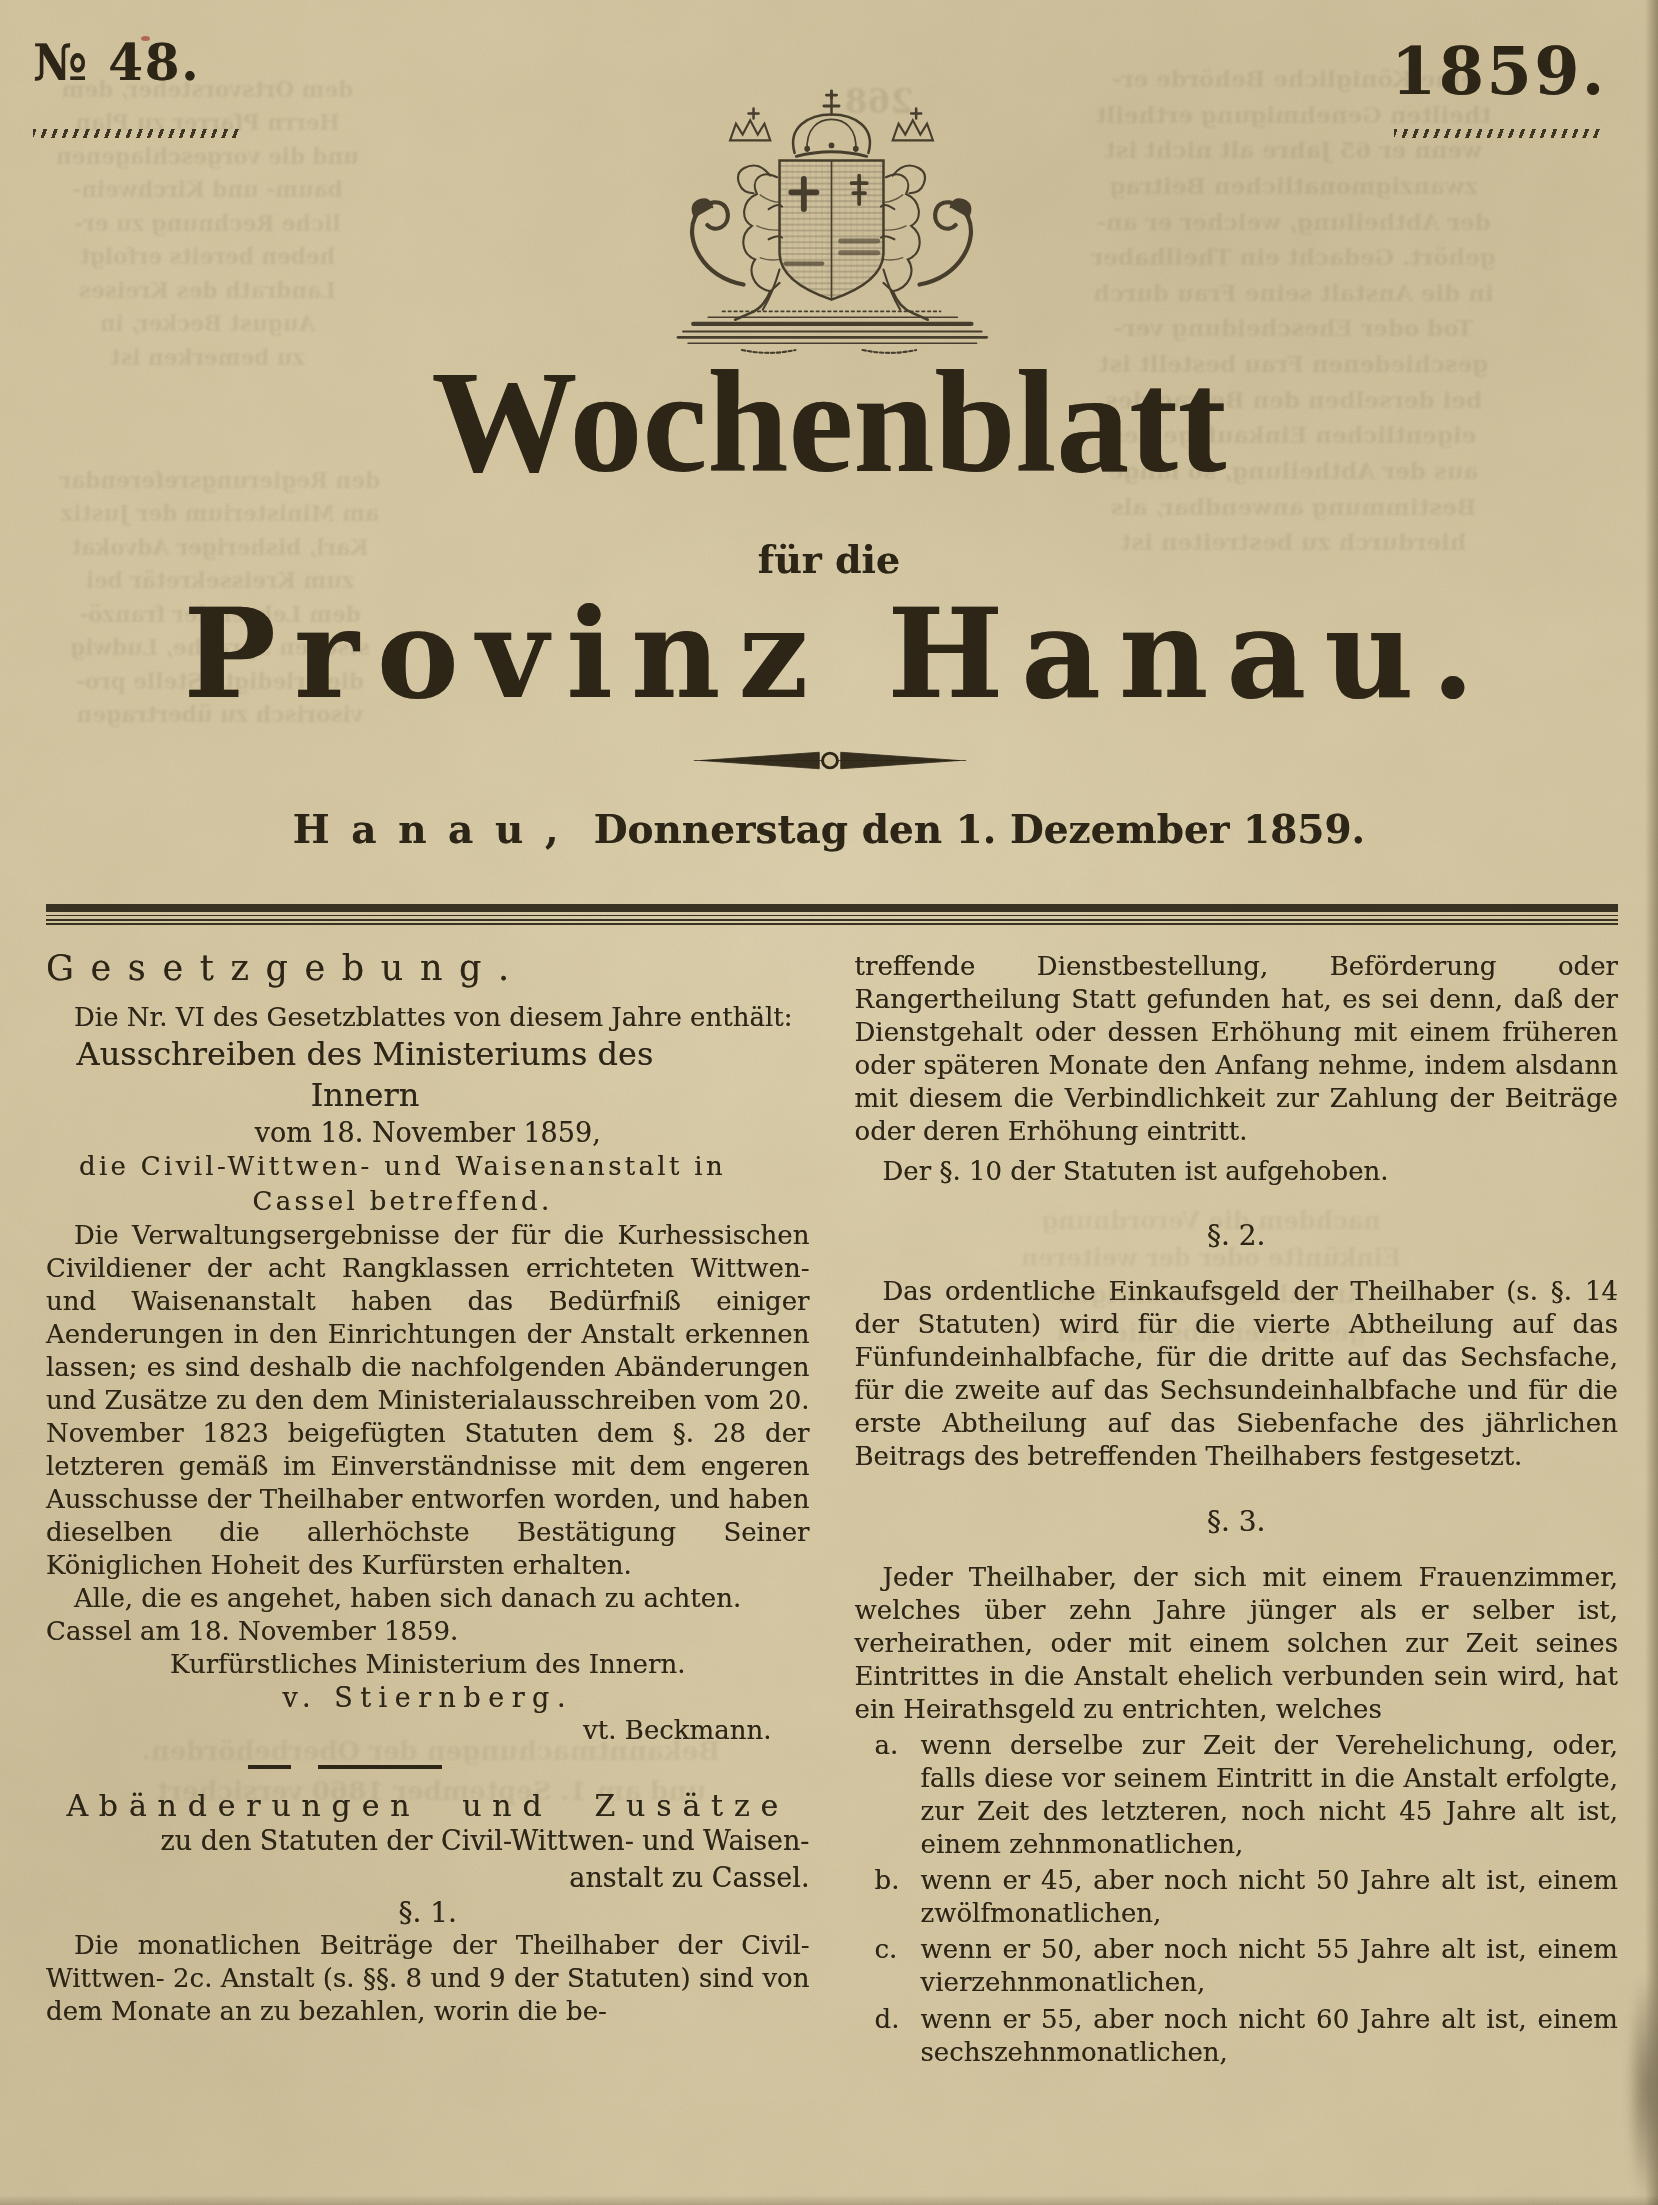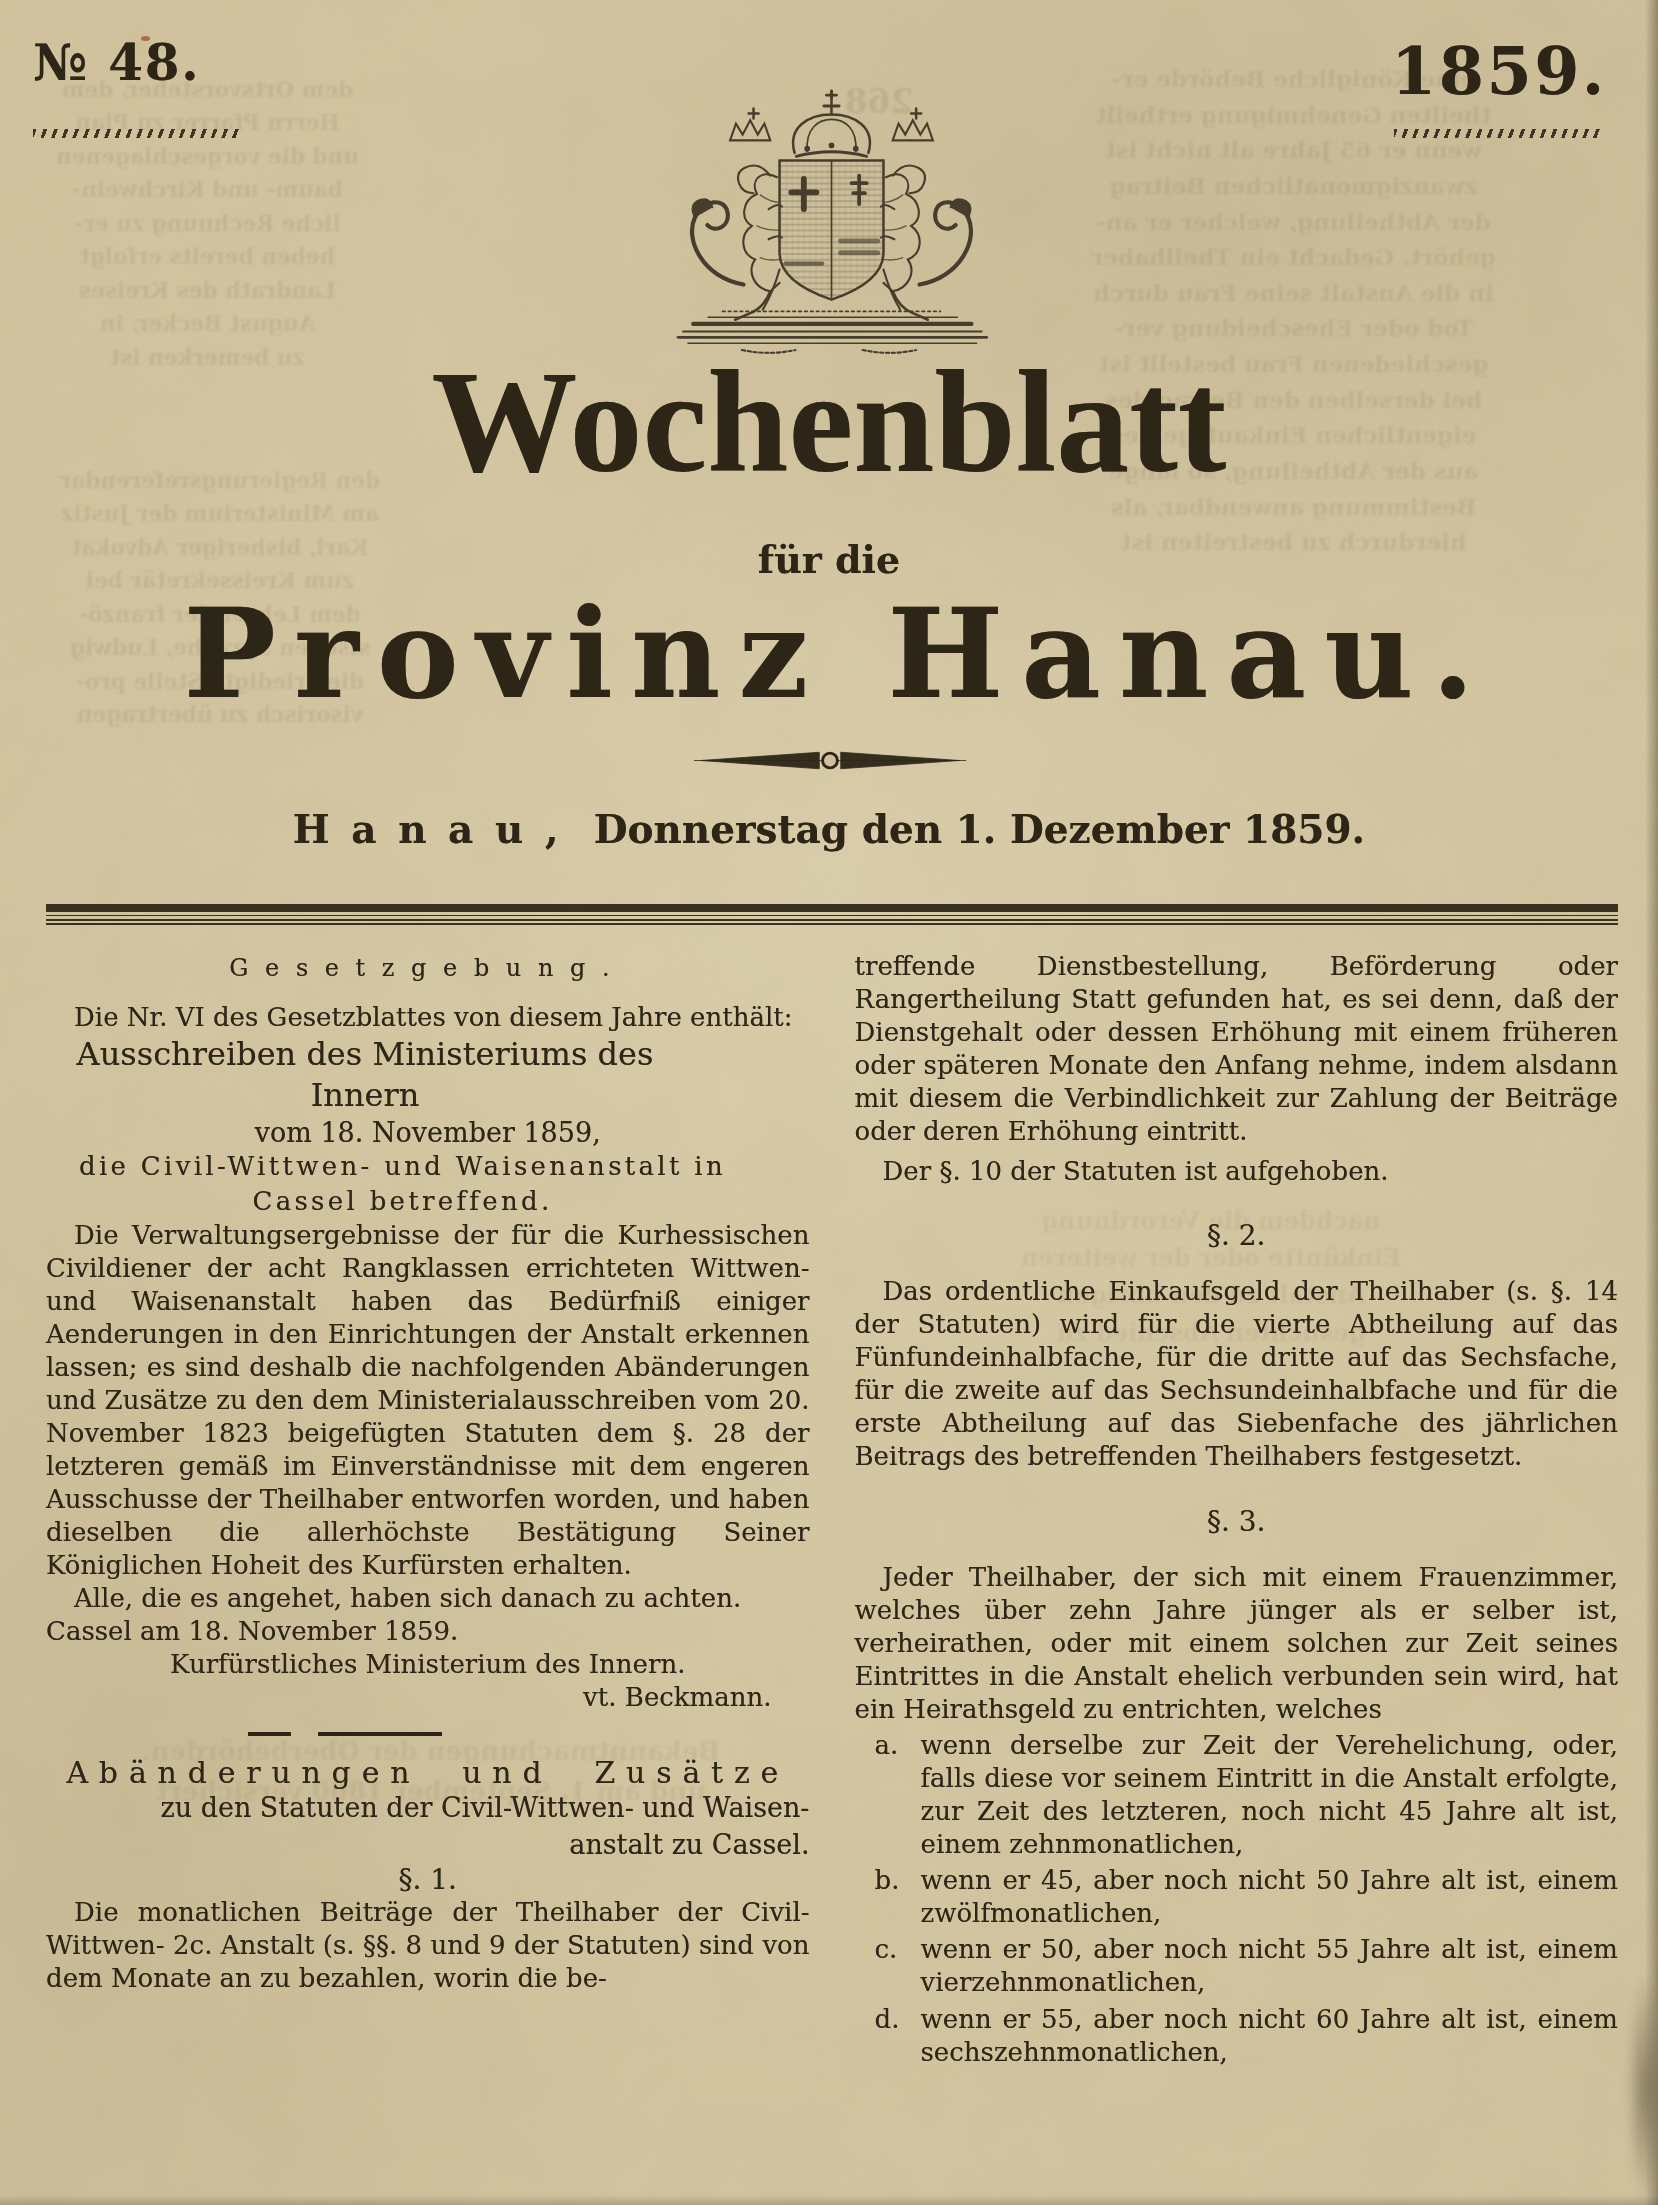--- a/index.html
+++ b/index.html
@@ -54,21 +54,21 @@
       #2e2718 10.8px,#2e2718 12.4px,transparent 12.4px,transparent 15px,
       #2e2718 15px,#2e2718 16.6px,transparent 16.6px,transparent 19px,
       #2e2718 19px,#2e2718 21px,transparent 21px);
   }
 
   
   .columns{position:absolute;left:46px;top:950px;width:1572px;display:flex;gap:45px;}
   .col{width:764px;font-size:26px;line-height:33px;text-align:justify;}
   .col p{margin:0;}
   .indent{text-indent:28px;}
-  .section-heading{text-align:center;font-size:24px;letter-spacing:16.6px;margin:1.7px 0 16.6px;}
+  .section-heading{text-align:left;font-size:35px;letter-spacing:16.6px;margin:1.7px 0 16.6px;}
   .decree-heading{text-align:center;font-size:32px;line-height:41px;max-width:638px;margin:13.3px auto 3.3px;text-indent:0;}
   .decree-date{text-align:center;font-size:27px;margin:1.7px 0;text-indent:0;}
   .decree-subject{text-align:center;font-size:26px;letter-spacing:3.3px;line-height:35px;max-width:713px;margin:1.7px auto 10px;text-indent:0;}
   .notice{text-indent:28px;}
   .place-date{margin:1.7px 0 3.3px;}
   .ministry{text-align:center;margin:6.6px 0 0;text-indent:0;}
   .signature{text-align:center;letter-spacing:7.5px;font-size:27px;margin:10px 0 0;text-indent:0;}
   .countersig{text-align:right;padding-right:38px;margin:15px 0 5px;text-indent:0;}
   .divider{display:flex;justify-content:center;gap:26.5px;margin:18px 0 20px;transform:translateX(-83px);}
   .divider span{display:block;height:3.3px;background:#2e2718;}
@@ -226,20 +226,21 @@
     <div class="col ink">
       <div class="section-heading">Gesetzgebung.</div>
       <p class="indent">Die Nr. VI des Gesetzblattes von diesem Jahre enthält:</p>
       <p class="decree-heading">Ausschreiben des Ministeriums des Innern</p>
       <p class="decree-date">vom 18. November 1859,</p>
       <p class="decree-subject">die Civil-Wittwen- und Waisenanstalt in Cassel betreffend.</p>
       <p class="indent">Die Verwaltungsergebnisse der für die Kurhessischen Civildiener der acht Rangklassen errichteten Wittwen- und Waisenanstalt haben das Bedürfniß einiger Aenderungen in den Einrichtungen der Anstalt erkennen lassen; es sind deshalb die nachfolgenden Abänderungen und Zusätze zu den dem Ministerialausschreiben vom 20. November 1823 beigefügten Statuten dem §. 28 der letzteren gemäß im Einverständnisse mit dem engeren Ausschusse der Theilhaber entworfen worden, und haben dieselben die allerhöchste Bestätigung Seiner Königlichen Hoheit des Kurfürsten erhalten.</p>
       <p class="notice">Alle, die es angehet, haben sich danach zu achten.</p>
       <p class="place-date">Cassel am 18. November 1859.</p>
       <p class="ministry">Kurfürstliches Ministerium des Innern.</p>
+      <p class="signature">v. Stiernberg.</p>
       <p class="countersig">vt. Beckmann.</p>
       <div class="divider">
           <span class="d1"></span>
           <span class="d2"></span>
         </div>
       <p class="amend-heading">Abänderungen und Zusätze</p>
       <p class="amend-sub">zu den Statuten der Civil-Wittwen- und Waisen-
 anstalt zu Cassel.</p>
       <p class="par-label">§. 1.</p>
       <p class="indent">Die monatlichen Beiträge der Theilhaber der Civil-Wittwen- 2c. Anstalt (s. §§. 8 und 9 der Statuten) sind von dem Monate an zu bezahlen, worin die be-</p>

